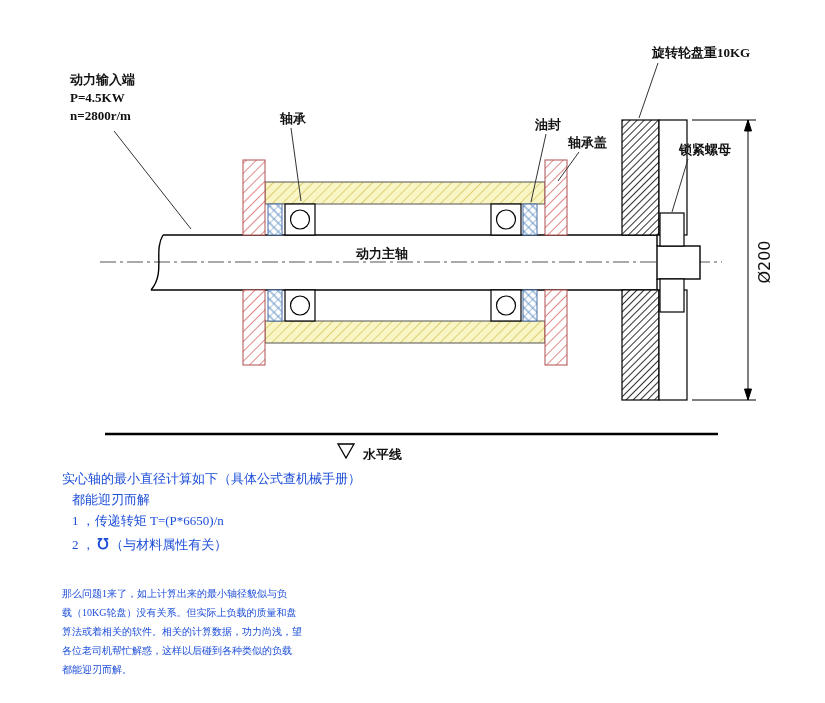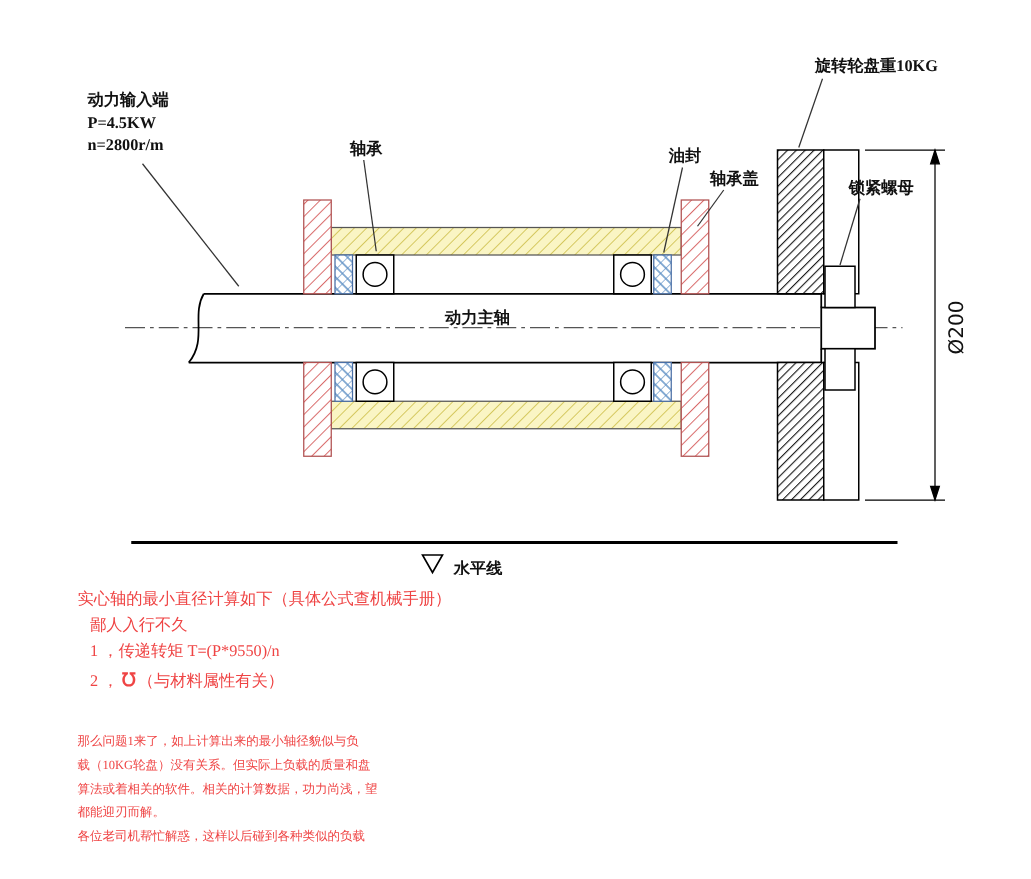--- a/index.html
+++ b/index.html
@@ -2,21 +2,21 @@
 <html><head>
 <meta charset="utf-8">
 <style>
   html,body{margin:0;padding:0;background:#ffffff;}
   body{font-family:"Liberation Serif", serif;}
   .page{position:relative;width:825px;height:703px;background:#fff;overflow:hidden;}
   .drawing{position:absolute;left:0;top:0;}
   svg text{font-family:"Liberation Serif", serif;fill:#111;}
   .dwg-label{font-size:13px;font-weight:bold;}
   .dim-text{font-family:"DejaVu Sans", sans-serif;font-size:16px;font-weight:normal;}
-  .notes{position:absolute;left:0;top:0;width:727px;height:703px;color:#ef4444;}
+  .notes{position:absolute;left:0;top:0;width:727px;height:703px;color:#1d4ed8;}
   .note-line{position:absolute;font-size:13px;white-space:nowrap;}
   .n1{left:62px;top:470px;}
   .n2{left:72px;top:491px;}
   .n3{left:72px;top:512px;}
   .n4{left:72px;top:533px;}
   .sym{font-weight:bold;font-size:15px;padding:0 2px;}
   .para{position:absolute;left:62px;top:584px;width:360px;font-size:10px;line-height:19px;}
 </style>
 </head>
 <body>
@@ -132,27 +132,27 @@
     </g>
     <text class="dim-text" transform="rotate(-90 765 262)" x="765" y="267" text-anchor="middle">Ø200</text>
 
     <line x1="105" y1="434" x2="718" y2="434" stroke="#000" stroke-width="2.4"></line>
     <polygon points="338,444 354,444 346,458" fill="#ffffff" stroke="#000" stroke-width="1.3"></polygon>
     <text class="dwg-label" x="363" y="459">水平线</text>
   </svg>
 
   <div class="notes">
     <div class="note-line n1">实心轴的最小直径计算如下（具体公式查机械手册）</div>
-    <div class="note-line n2">鄙人入行不久</div>
-    <div class="note-line n3">1 ，传递转矩 T=(P*9550)/n</div>
+    <div class="note-line n2">都能迎刃而解</div>
+    <div class="note-line n3">1 ，传递转矩 T=(P*6650)/n</div>
     <div class="note-line n4">
       <span>2 ，</span><span class="sym">℧</span><span>（与材料属性有关）</span>
     </div>
     <div class="para">
       <div>那么问题1来了，如上计算出来的最小轴径貌似与负</div>
       <div>载（10KG轮盘）没有关系。但实际上负载的质量和盘</div>
       <div>算法或着相关的软件。相关的计算数据，功力尚浅，望</div>
+      <div>各位老司机帮忙解惑，这样以后碰到各种类似的负载</div>
       <div>都能迎刃而解。</div>
-      <div>各位老司机帮忙解惑，这样以后碰到各种类似的负载</div>
     </div>
   </div>
 
 </div>
 
 </body></html>

